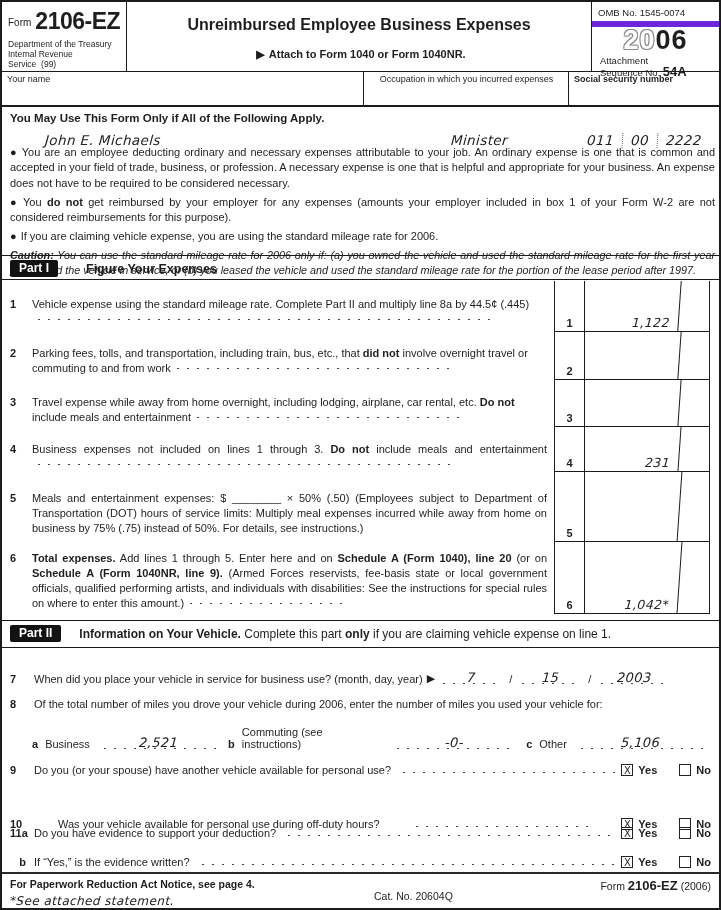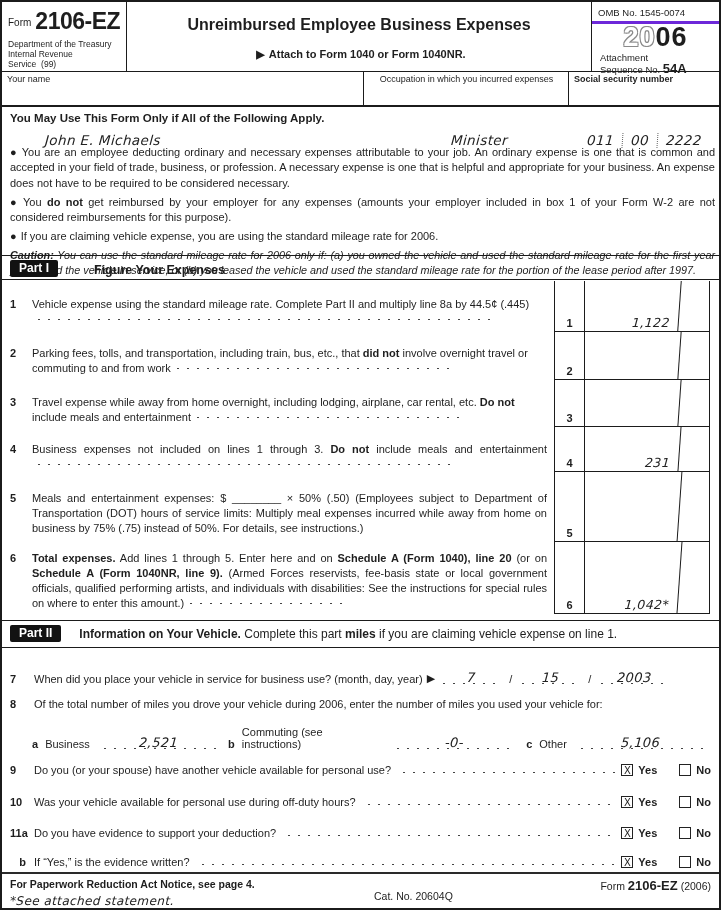--- a/index.html
+++ b/index.html
@@ -19,21 +19,21 @@
   .hdr { top:0; left:0; width:100%; height:70px; border-bottom:1.5px solid #1b1b1b; display:flex; }
   .hdr-left { width:125px; border-right:1.5px solid #1b1b1b; padding:6px 4px 2px 6px; display:flex; flex-direction:column; justify-content:space-between; }
   .formline { display:flex; align-items:flex-start; gap:4px; }
   .formline .flab { font-size:10px; padding-top:9px; }
   .formline .fnum { font-size:23px; font-weight:bold; letter-spacing:-0.5px; }
   .dept { font-size:8.5px; line-height:10px; }
   .hdr-mid { flex:1; border-right:1.5px solid #1b1b1b; display:flex; flex-direction:column; justify-content:space-between; padding:14px 6px 10px 6px; text-align:center; }
   .title { font-size:16px; font-weight:bold; }
   .attach { font-size:11px; font-weight:bold; }
   .hdr-right { width:127px; display:flex; flex-direction:column; }
-  .omb { font-size:9.5px; padding:5px 4px 3px 6px; border-bottom:3px solid #6d28d9; white-space:nowrap; }
+  .omb { font-size:9.5px; padding:5px 4px 3px 6px; border-bottom:6px solid #6d28d9; white-space:nowrap; }
   .yearbox { text-align:center; line-height:26px; font-size:27px; font-weight:bold; letter-spacing:1px; }
   .y-out { color:#ffffff; text-shadow:-1px -1px 0 #8a8a8a, 1px -1px 0 #8a8a8a, -1px 1px 0 #8a8a8a, 1px 1px 0 #8a8a8a; }
   .attseq { font-size:9.5px; line-height:11px; padding:2px 0 2px 8px; }
   .seqno { font-size:13px; font-weight:bold; }
   
   .namerow { top:70px; left:0; width:100%; height:35px; border-bottom:2px solid #1b1b1b; display:flex; }
   .ncell { padding:2px 4px 1px 5px; display:flex; flex-direction:column;gap:47px; }
   .nlab { font-size:9px; }
   .nval { font-size:13.5px; padding-left:38px; margin-top:1px; }
   .c-name { width:362px; border-right:1.5px solid #1b1b1b; }
@@ -43,21 +43,21 @@
   .ssnrow { display:flex; align-items:center; justify-content:center; gap:8px; font-size:13.5px; margin-top:1px; }
   .ssndiv { border-left:1.5px dotted #666; height:15px; }
   
   .elig { top:109px; left:8px; width:705px; font-size:11px; line-height:15.2px; }
   .elig .hd { font-size:11.5px; font-weight:bold; margin-bottom:19px; }
   .bullet-p { margin-bottom:4px; text-align:justify; }
   .bullet-p .dot { margin-right:4px; }
   .caution { font-size:10.8px; line-height:14.5px; text-align:justify; }
   
   .rule { left:0; width:100%; border-top:1.5px solid #1b1b1b; }
-  .partbar { left:8px; display:flex; align-items:flex-end; gap:36px; }
+  .partbar { left:8px; display:flex; align-items:center; gap:28px; }
   .pbadge { background:#121212; color:#fff; font-weight:bold; font-size:12px; padding:1px 9px 2px 9px; border-radius:2px; }
   .ptitle { font-size:12.5px; }
   
   .bl { left:8px; width:540px; display:flex; font-size:11px; line-height:15px; }
   .bl .lnum { width:22px; font-weight:bold; flex-shrink:0; }
   .bl .ltxt { width:515px; overflow:hidden; }
   .jt { text-align:justify; }
   .leadin { display:inline-block; vertical-align:baseline;
     background-image:radial-gradient(circle, #444 1px, rgba(0,0,0,0) 1.1px);
     background-size:10px 3px; background-repeat:repeat-x; background-position:2px 70%;
@@ -220,21 +220,21 @@
     <div class="trow" style="height:72px;">
       <div class="tnum">6</div>
       <div class="tamt hw">1,042*</div>
       <div class="tcents"></div>
     </div>
   </div>
 
   <div class="abs rule" style="top:618px;"></div>
   <div class="abs p2hdr" style="top:623px;">
     <span class="pbadge">Part II</span>
-    <span class="seg"><span class="b">Information on Your Vehicle.</span><span> Complete this part </span><span class="b">miles</span><span> if you are claiming vehicle expense on line 1.</span></span>
+    <span class="seg"><span class="b">Information on Your Vehicle.</span><span> Complete this part </span><span class="b">only</span><span> if you are claiming vehicle expense on line 1.</span></span>
   </div>
   <div class="abs rule" style="top:645px;"></div>
 
   <div class="abs qline" style="top:661px;height:22px;">
     <span class="lnum">7</span>
     <span>When did you place your vehicle in service for business use? (month, day, year)</span>
     <span class="arrow">▶</span>
     <span class="entry" style="width:64px;"><span class="dots"></span><span class="val hw">7</span></span>
     <span class="slash">/</span>
     <span class="entry" style="width:64px;"><span class="dots"></span><span class="val hw">15</span></span>
@@ -264,21 +264,21 @@
     <span class="leader"></span>
     <span class="cbgroup">
       <span class="cb">X</span>
       <span class="cblab">Yes</span>
       <span class="cbgap"></span>
       <span class="cb"></span>
       <span class="cblab">No</span>
     </span>
   </div>
 
-  <div class="abs qline" style="top:794px;">
+  <div class="abs qline" style="top:816px;gap:24px;">
     <span class="lnum">10</span>
     <span>Was your vehicle available for personal use during off-duty hours?</span>
     <span class="leader"></span>
     <span class="cbgroup">
       <span class="cb">X</span>
       <span class="cblab">Yes</span>
       <span class="cbgap"></span>
       <span class="cb"></span>
       <span class="cblab">No</span>
     </span>

